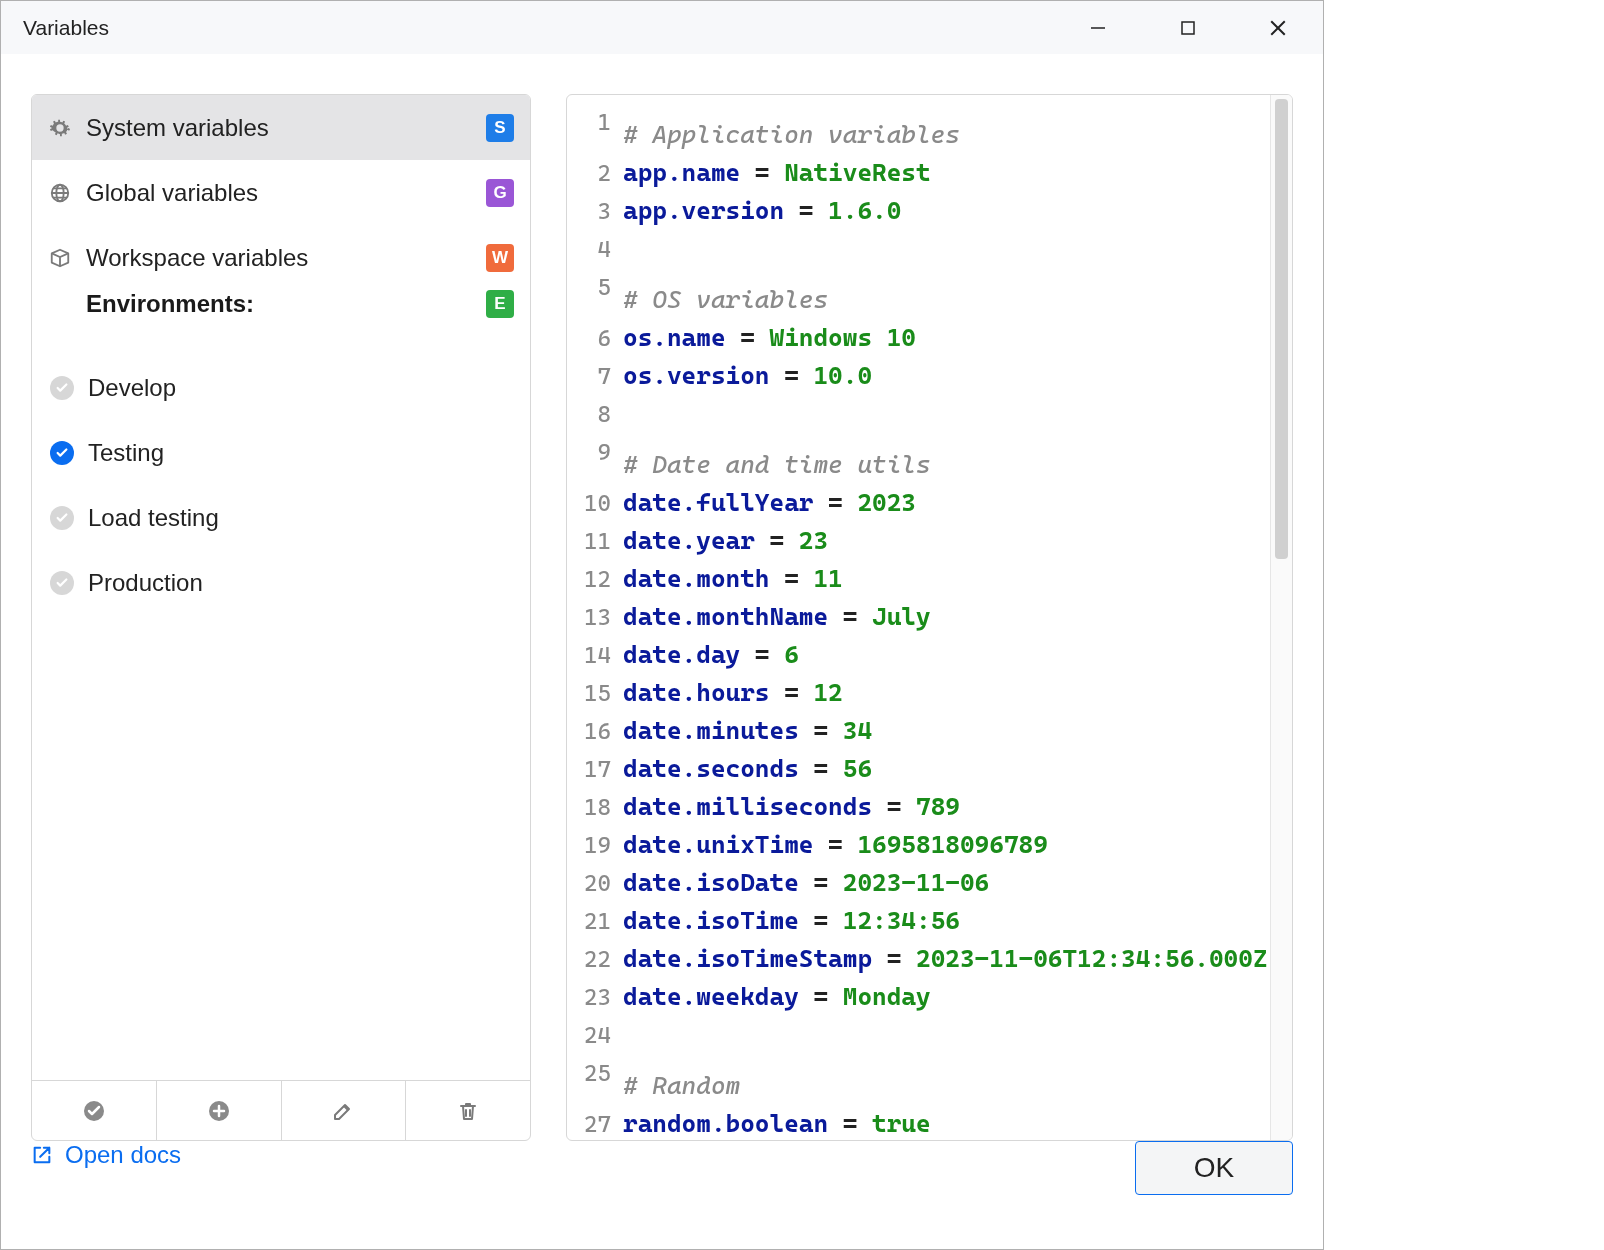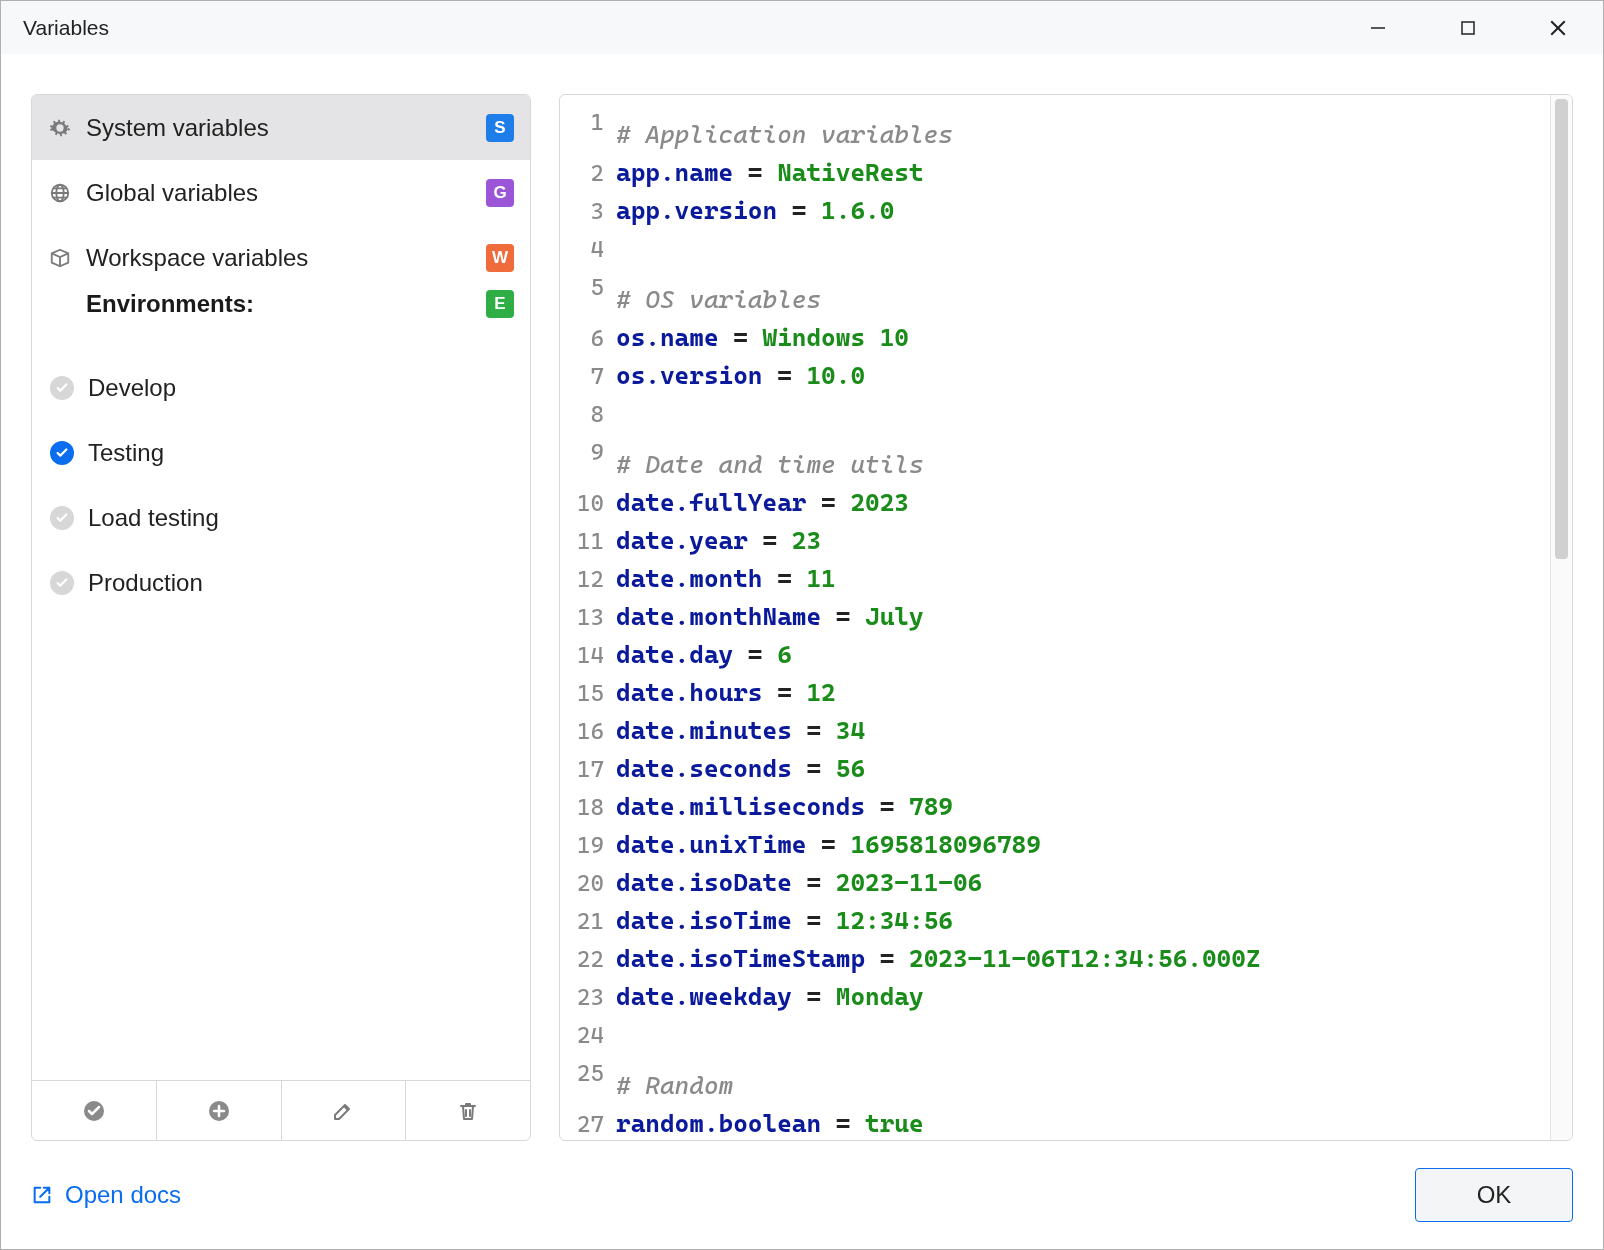--- a/index.html
+++ b/index.html
@@ -4,21 +4,21 @@
 <style>
   * { box-sizing: border-box; }
   html, body {
     margin: 0; padding: 0;
     width: 1604px; height: 1250px;
     font-family: "Segoe UI", Arial, sans-serif;
     background: #fff;
     color: #1a1a1a;
   }
   .window {
-    width: 1604px; height: 1250px;
+    width: 1324px; height: 1250px;
     border: 1px solid #b0b0b0;
     display: flex;
     flex-direction: column;
     background: #fff;
   }
   .titlebar {
     height: 53px;
     background: #f7f8fa;
     display: flex;
     align-items: center;
@@ -33,21 +33,21 @@
     width: 90px; height: 100%;
     display: flex; align-items: center; justify-content: center;
     font-size: 20px;
     color: #222;
   }
   .titlebar-btn svg { display: block; }
   .content {
     flex: 1;
     padding: 40px 30px 0 30px;
     display: flex;
-    gap: 28px;
+    gap: 35px;
     min-height: 0;
   }
   .sidebar {
     width: 500px;
     flex-shrink: 0;
     display: flex;
     flex-direction: column;
     border: 1px solid #d7d7d7;
     border-radius: 6px;
     overflow: hidden;
@@ -185,21 +185,21 @@
     position: absolute;
     top: 4px; left: 4px; right: 4px;
     height: 44%;
     background: #d0d0d0;
     border-radius: 4px;
   }
 
   .footer {
     height: 108px;
     display: flex;
-    align-items: center;
+    align-items: flex-start;
     padding: 0 30px;
     flex-shrink: 0;
   }
   .open-docs {
     display: flex;
     align-items: center;
     gap: 12px;
     color: #0a6df0;
     font-size: 24px;
     cursor: pointer;
@@ -208,21 +208,21 @@
   .footer-spacer { flex: 1; }
   .ok-btn {
     width: 158px;
     height: 54px;
     border: 1px solid #0a6df0;
     border-radius: 4px;
     background: #f4f5f6;
     display: flex;
     align-items: center;
     justify-content: center;
-    font-size: 24px;
+    font-size: 28px;
     color: #222;
     cursor: pointer;
   }
 </style>
 </head>
 <body>
 
 <div class="window">
 
   <div class="titlebar">

